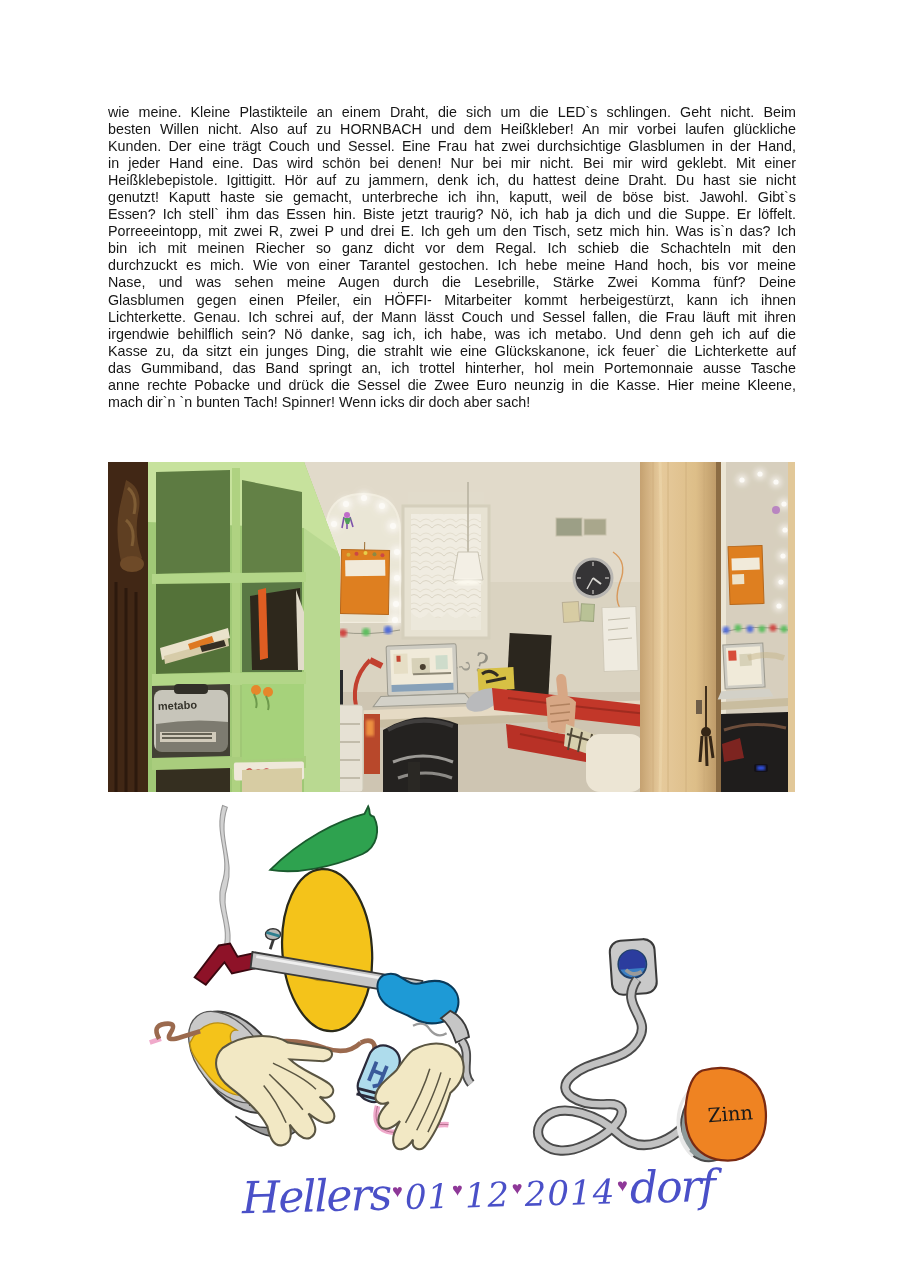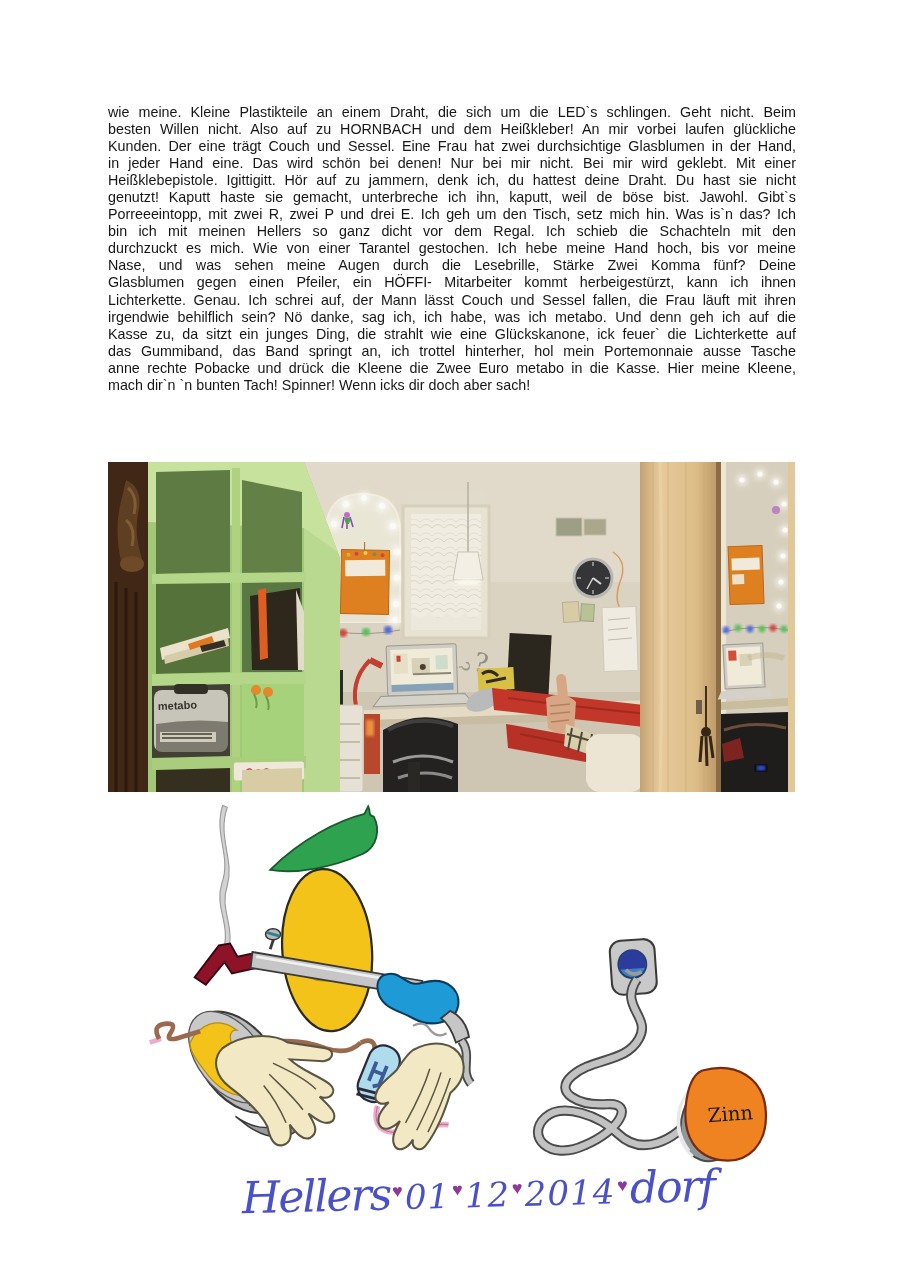--- a/index.html
+++ b/index.html
@@ -23,30 +23,31 @@
 
 <div class="page">
 
   <div class="text-block">
     <div class="text-line">wie meine. Kleine Plastikteile an einem Draht, die sich um die LED`s schlingen. Geht nicht. Beim</div>
     <div class="text-line">besten Willen nicht. Also auf zu HORNBACH und dem Heißkleber! An mir vorbei laufen glückliche</div>
     <div class="text-line">Kunden. Der eine trägt Couch und Sessel. Eine Frau hat zwei durchsichtige Glasblumen in der Hand,</div>
     <div class="text-line">in jeder Hand eine. Das wird schön bei denen! Nur bei mir nicht. Bei mir wird geklebt. Mit einer</div>
     <div class="text-line">Heißklebepistole. Igittigitt. Hör auf zu jammern, denk ich, du hattest deine Draht. Du hast sie nicht</div>
     <div class="text-line">genutzt! Kaputt haste sie gemacht, unterbreche ich ihn, kaputt, weil de böse bist. Jawohl. Gibt`s</div>
+    <div class="text-line">Essen? Ich stell` ihm das Essen hin. Biste jetzt traurig? Nö, ich hab ja dich und die Suppe. Er löffelt.</div>
     <div class="text-line">Porreeeintopp, mit zwei R, zwei P und drei E. Ich geh um den Tisch, setz mich hin. Was is`n das? Ich</div>
-    <div class="text-line">bin ich mit meinen Hellers so ganz dicht vor dem Regal. Ich schieb die Schachteln mit den</div>
+    <div class="text-line">bin ich mit meinen Riecher so ganz dicht vor dem Regal. Ich schieb die Schachteln mit den</div>
     <div class="text-line">durchzuckt es mich. Wie von einer Tarantel gestochen. Ich hebe meine Hand hoch, bis vor meine</div>
     <div class="text-line">Nase, und was sehen meine Augen durch die Lesebrille, Stärke Zwei Komma fünf? Deine</div>
     <div class="text-line">Glasblumen gegen einen Pfeiler, ein HÖFFI- Mitarbeiter kommt herbeigestürzt, kann ich ihnen</div>
     <div class="text-line">Lichterkette. Genau. Ich schrei auf, der Mann lässt Couch und Sessel fallen, die Frau läuft mit ihren</div>
     <div class="text-line">irgendwie behilflich sein? Nö danke, sag ich, ich habe, was ich metabo. Und denn geh ich auf die</div>
     <div class="text-line">Kasse zu, da sitzt ein junges Ding, die strahlt wie eine Glückskanone, ick feuer` die Lichterkette auf</div>
     <div class="text-line">das Gummiband, das Band springt an, ich trottel hinterher, hol mein Portemonnaie ausse Tasche</div>
-    <div class="text-line">anne rechte Pobacke und drück die Kleene die Zwee Euro metabo in die Kasse. Hier meine Kleene,</div>
+    <div class="text-line">anne rechte Pobacke und drück die Sessel die Zwee Euro neunzig in die Kasse. Hier meine Kleene,</div>
     <div class="text-line last">mach dir`n `n bunten Tach! Spinner! Wenn icks dir doch aber sach!</div>
   </div>
 
   <div class="photo">
   <svg width="687" height="330" viewBox="0 0 687 330" xmlns="http://www.w3.org/2000/svg">
     <defs>
       <filter id="soft">
             <feGaussianBlur stdDeviation="1.6"></feGaussianBlur>
           </filter>
       <filter id="soft2">

